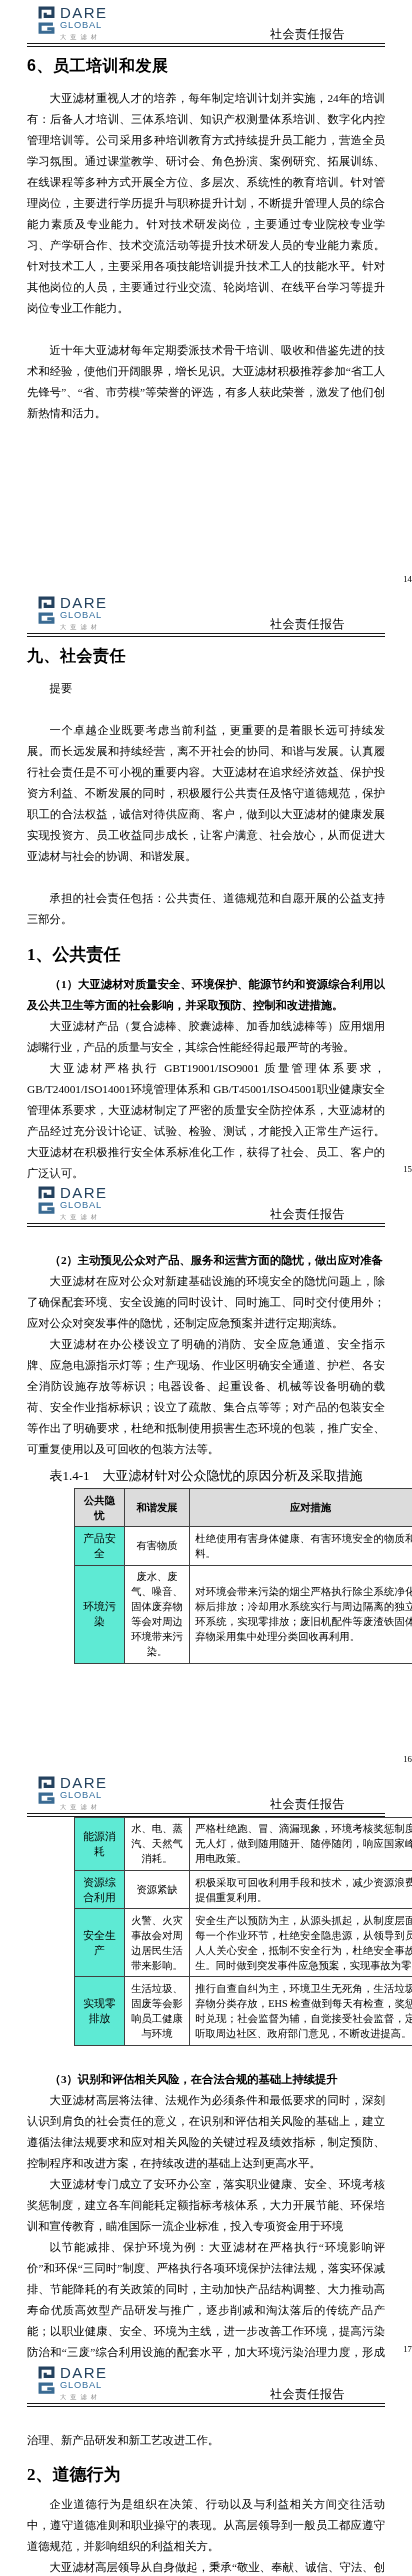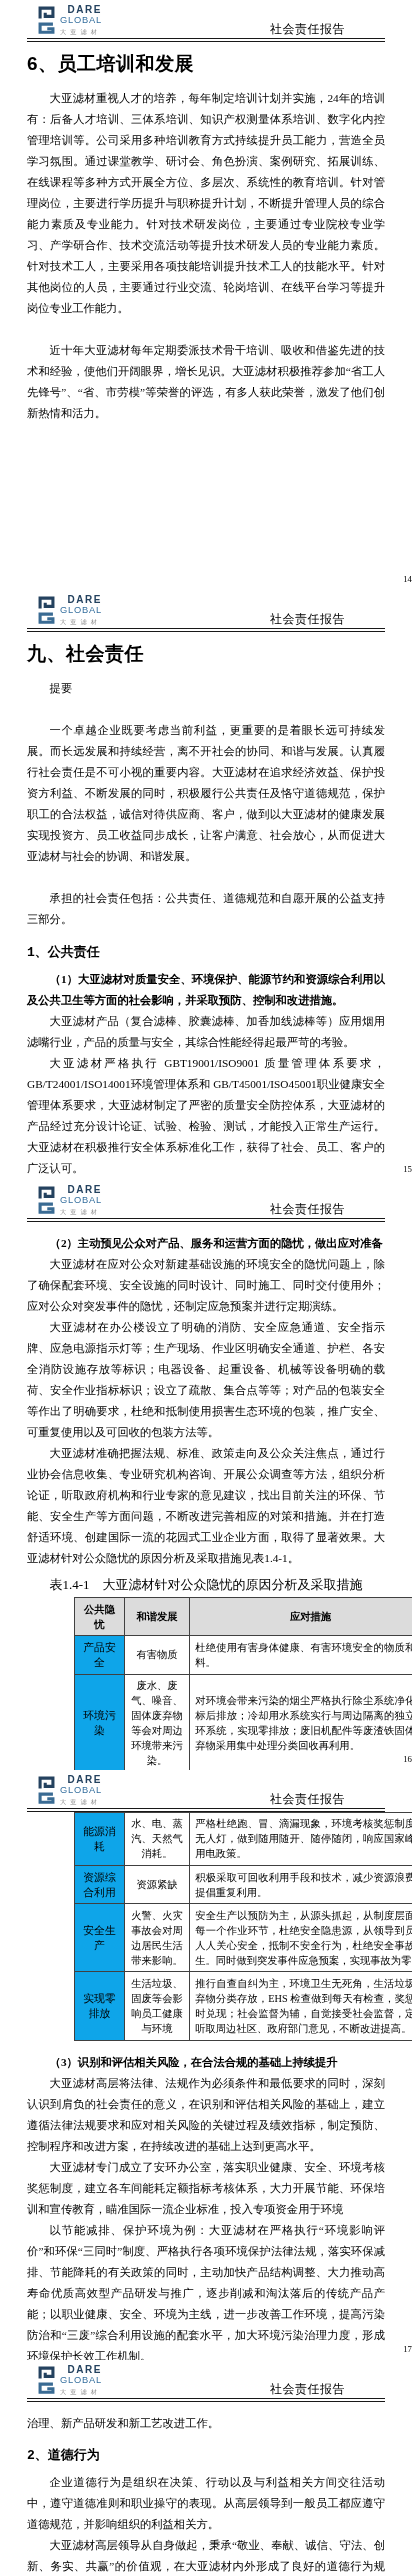--- a/index.html
+++ b/index.html
@@ -1,38 +1,38 @@
 <!DOCTYPE html>
 <html style="font-size:8.2px"><head>
 <meta charset="utf-8">
 <style>
   html,body{margin:0;padding:0;background:#ffffff;}
   body{width:412px;color:#000;font-family:"Liberation Serif","DejaVu Serif",serif;}
   .page{position:relative;box-sizing:border-box;height:590px;padding:0 27px;overflow:hidden;background:#fff;}
   .hdr{display:flex;align-items:flex-end;justify-content:space-between;padding-top:5.2px;}
   .logo{display:flex;align-items:flex-start;margin-left:10.3px;}
   .logo-marks{display:flex;flex-direction:column;gap:1px;margin-right:4.1px;padding-top:1px;}
-  .logo-text .l1{font-family:"Liberation Sans",sans-serif;font-weight:bold;font-size:10px;letter-spacing:1.5px;color:#24425f;line-height:1;text-align:right;}
+  .logo-text .l1{font-family:"Liberation Sans",sans-serif;font-weight:normal;font-size:15px;letter-spacing:1.5px;color:#24425f;line-height:1;}
   .logo-text .l2{font-family:"Liberation Sans",sans-serif;font-size:9.3px;letter-spacing:0.8px;color:#356f9e;line-height:1.2;}
   .logo-text .l3{font-size:6.2px;color:#8b8b8b;letter-spacing:4.1px;margin-top:1.5px;}
   .hdr-title{font-size:12px;padding-right:40px;letter-spacing:0.5px;line-height:1.2;}
   .rule{border-top:1.5px solid #181818;border-bottom:1px solid #181818;height:1.5px;margin-top:1.5px;}
-  .h-big{font-family:"Liberation Sans",sans-serif;font-weight:bold;font-size:19px;margin:9.3px 0 11.3px;letter-spacing:0.5px;}
-  .h-mid{font-family:Liberation Mono, monospace;font-weight:bold;font-size:13px;margin:12.4px 0 8.2px;}
+  .h-big{font-family:"Liberation Sans",sans-serif;font-weight:bold;font-size:16px;margin:9.3px 0 11.3px;letter-spacing:0.5px;}
+  .h-mid{font-family:Liberation Serif, serif;font-weight:bold;font-size:17px;margin:12.4px 0 8.2px;}
   .p{font-size:11.3px;line-height:21px;text-align:justify;text-indent:2em;margin:0;}
   .p-bold{font-weight:bold;}
   .mt{margin-top:21px;}
-  .mt-s{margin-top:11px;}
+  .mt-s{margin-top:23px;}
   .noind{text-indent:0;}
   .pnum{position:absolute;left:0;right:0;bottom:6px;text-align:right;font-size:8.8px;}
   .tbl-caption{text-align:center;font-size:13px;margin:7.2px 0 3.1px;}
   table.tbl{width:100%;border-collapse:collapse;table-layout:fixed;margin-left:47px;}
   .tbl th,.tbl td{border:1px solid #404040;font-size:10.3px;line-height:15px;padding:3.6px 5.2px;box-sizing:border-box;}
   .tbl th{background:#dcdcdc;font-weight:bold;text-align:center;height:28px;}
-  .tbl td.c1{background:#0ea5e9;text-align:center;vertical-align:middle;font-size:10.8px;}
+  .tbl td.c1{background:#5eead4;text-align:center;vertical-align:middle;font-size:10.8px;}
   .tbl td.c2{text-align:center;vertical-align:middle;}
   .tbl td.c3{text-align:justify;vertical-align:middle;}
 </style>
 </head>
 <body>
 
 <div class="page">
   <div class="hdr">
     <div class="logo">
       <div class="logo-marks">
@@ -105,21 +105,20 @@
         <div class="l2">GLOBAL</div>
         <div class="l3">大亚滤材</div>
       </div>
     </div>
     <div class="hdr-title">社会责任报告</div>
   </div>
   <div class="rule"></div>
   <p class="p p-bold mt-s">（2）主动预见公众对产品、服务和运营方面的隐忧，做出应对准备</p>
   <p class="p">大亚滤材在应对公众对新建基础设施的环境安全的隐忧问题上，除了确保配套环境、安全设施的同时设计、同时施工、同时交付使用外；应对公众对突发事件的隐忧，还制定应急预案并进行定期演练。</p>
   <p class="p">大亚滤材在办公楼设立了明确的消防、安全应急通道、安全指示牌、应急电源指示灯等；生产现场、作业区明确安全通道、护栏、各安全消防设施存放等标识；电器设备、起重设备、机械等设备明确的载荷、安全作业指标标识；设立了疏散、集合点等等；对产品的包装安全等作出了明确要求，杜绝和抵制使用损害生态环境的包装，推广安全、可重复使用以及可回收的包装方法等。</p>
-  <p class="p">大亚滤材准确把握法规、标准、政策走向及公众关注焦点，通过行业协会信息收集、专业研究机构咨询、开展公众调查等方法，组织分析论证，听取政府机构和行业专家的意见建议，找出目前关注的环保、节能、安全生产等方面问题，不断改进完善相应的对策和措施。并在打造舒适环境、创建国际一流的花园式工业企业方面，取得了显著效果。大亚滤材针对公众隐忧的原因分析及采取措施见表1.4-1。</p>
   <div class="tbl-caption">表1.4-1　大亚滤材针对公众隐忧的原因分析及采取措施</div>
   <table class="tbl">
     <colgroup>
         <col style="width:50px">
         <col style="width:65px">
         <col>
       </colgroup>
     <tbody>
         <tr>
       <th>公共隐忧</th>

